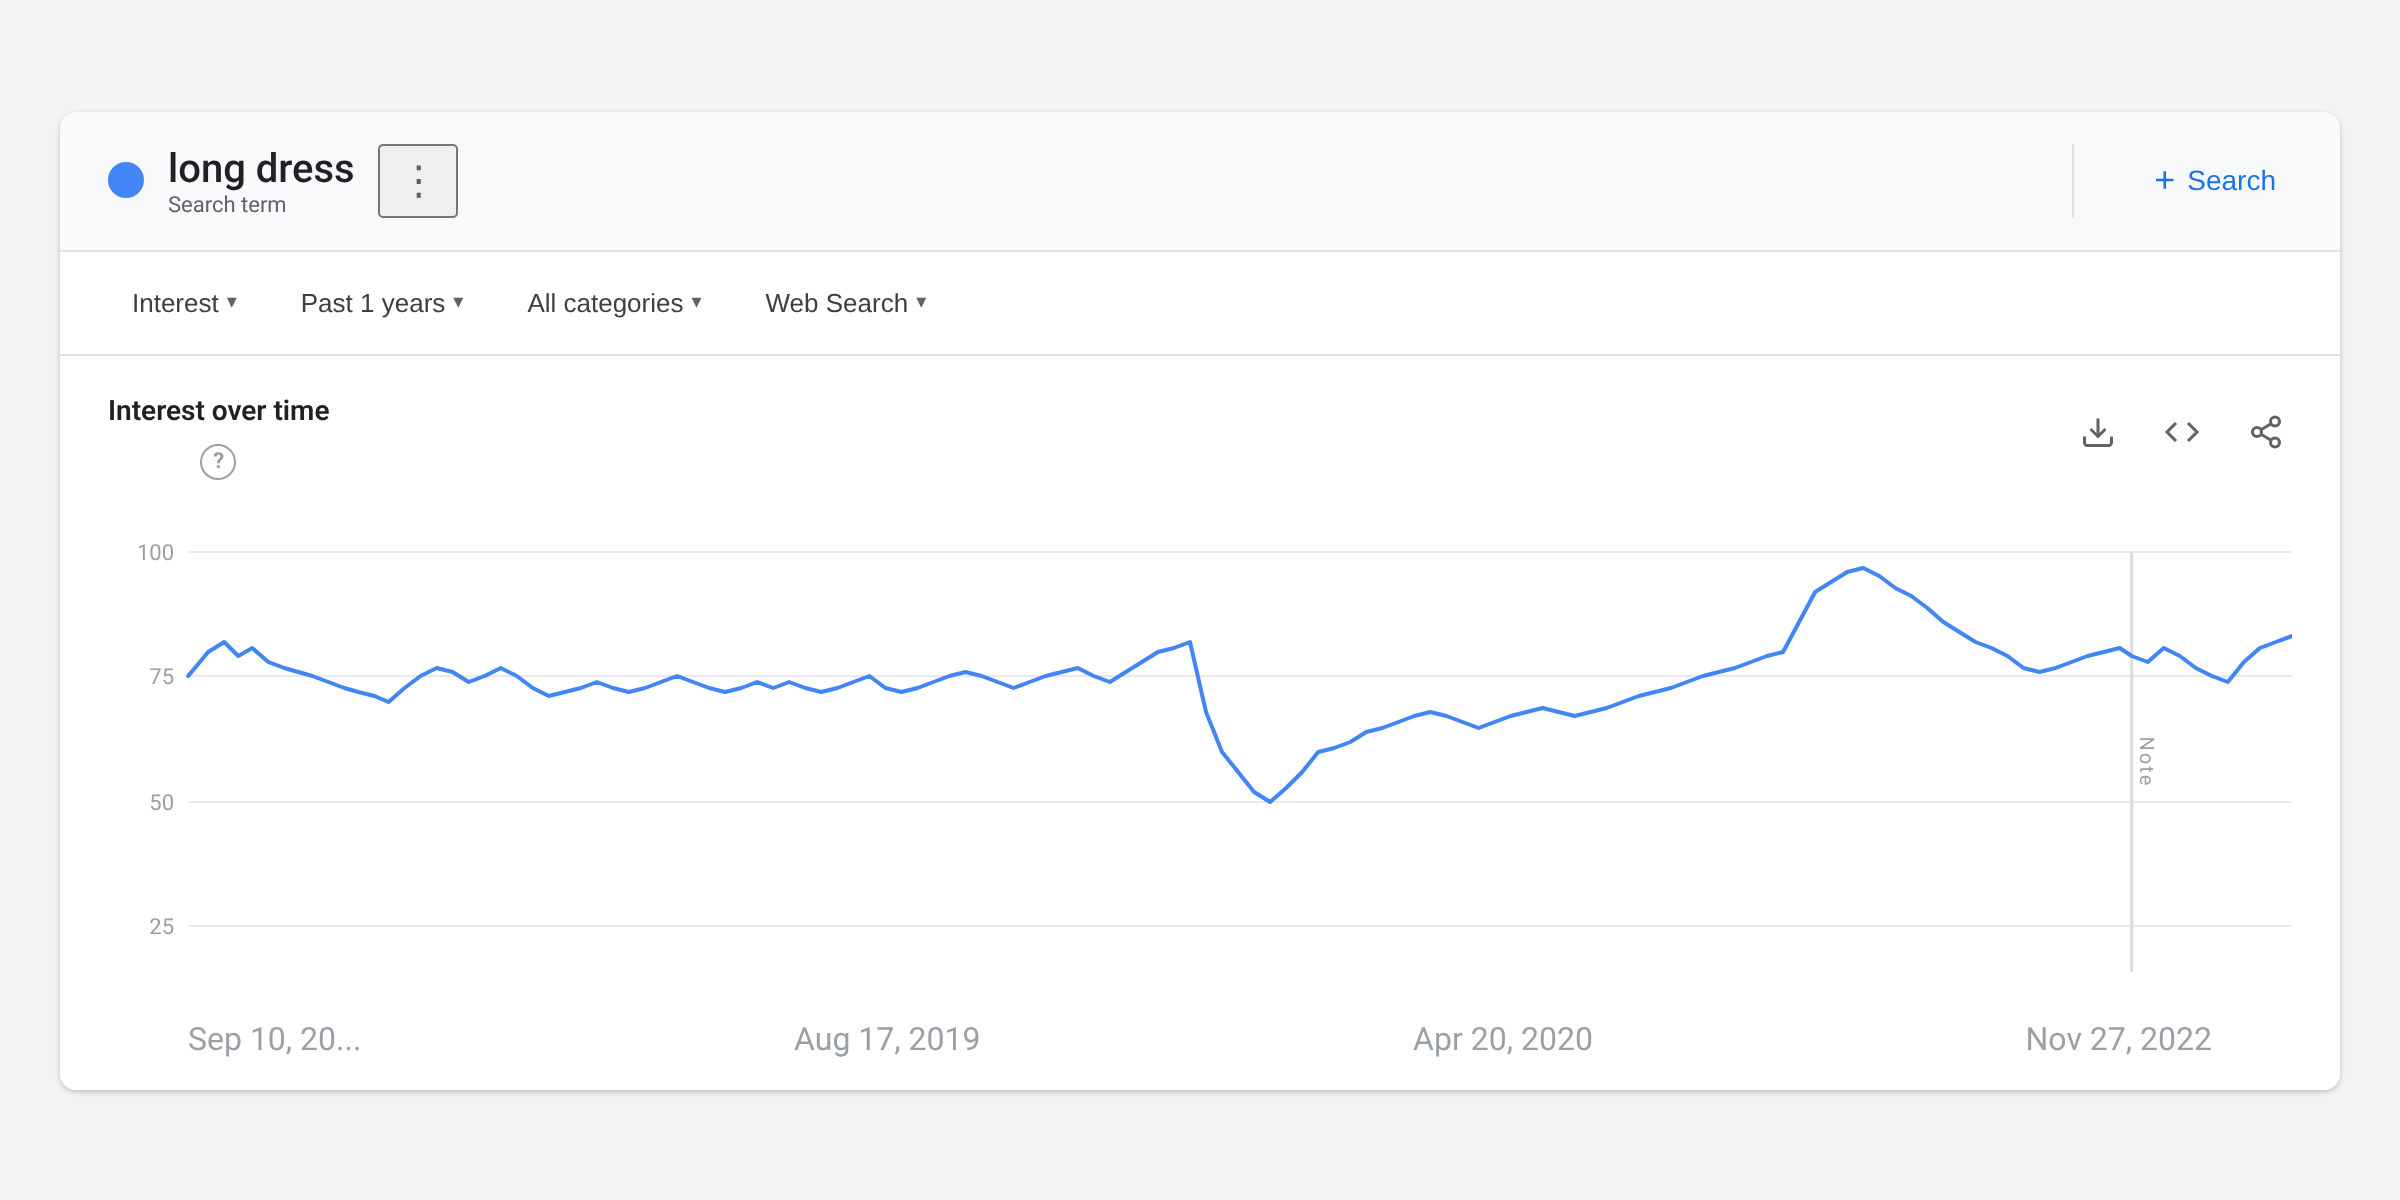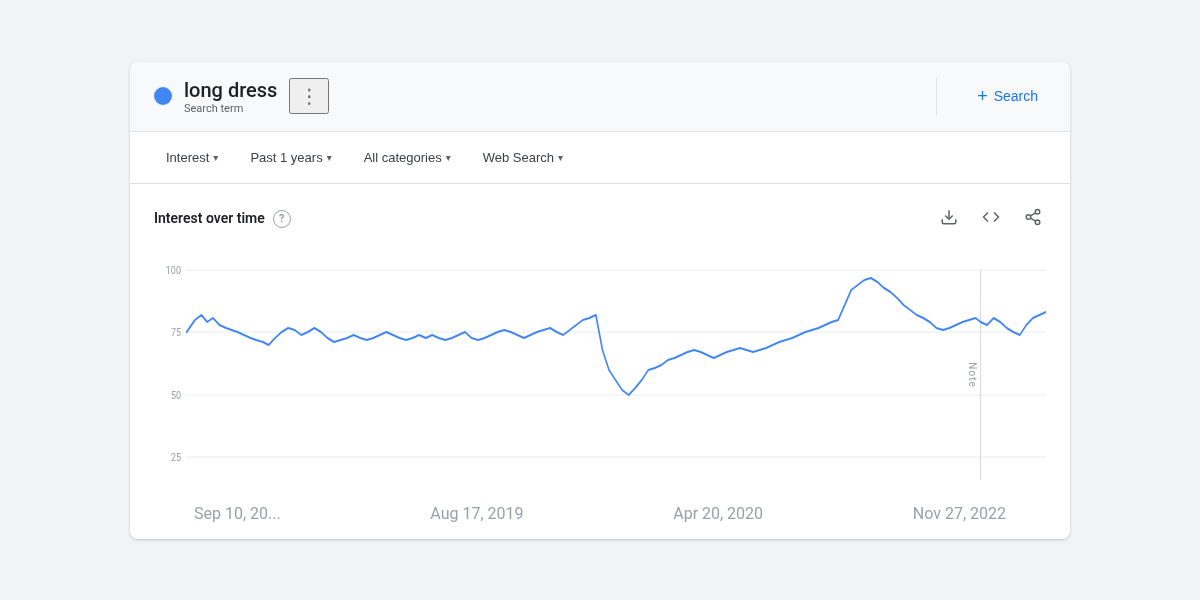--- a/index.html
+++ b/index.html
@@ -6,21 +6,21 @@
     body {
       background: #f1f3f4;
       font-family: 'Google Sans', Roboto, Arial, sans-serif;
       display: flex;
       justify-content: center;
       align-items: center;
       min-height: 600px;
       width: 1200px;
     }
     .outer-container {
-      width: 940px;
+      width: 1140px;
       background: #fef9c3;
       border-radius: 8px;
       box-shadow: 0 1px 3px rgba(0,0,0,0.12), 0 1px 2px rgba(0,0,0,0.1);
       overflow: hidden;
     }
     
     .search-header {
       background: #f8f9fa;
       padding: 16px 24px;
       display: flex;
@@ -113,21 +113,23 @@
       background: #fff;
     }
     .chart-header {
       display: flex;
       align-items: center;
       justify-content: space-between;
       margin-bottom: 16px;
     }
     .chart-title-group {
       display: flex;
+      align-items: center;
       gap: 8px;
+      flex-direction: column;
     }
     .chart-title {
       font-size: 14px;
       font-weight: 600;
       color: #202124;
     }
     .help-icon {
       width: 18px;
       height: 18px;
       border: 1.5px solid #9aa0a6;

